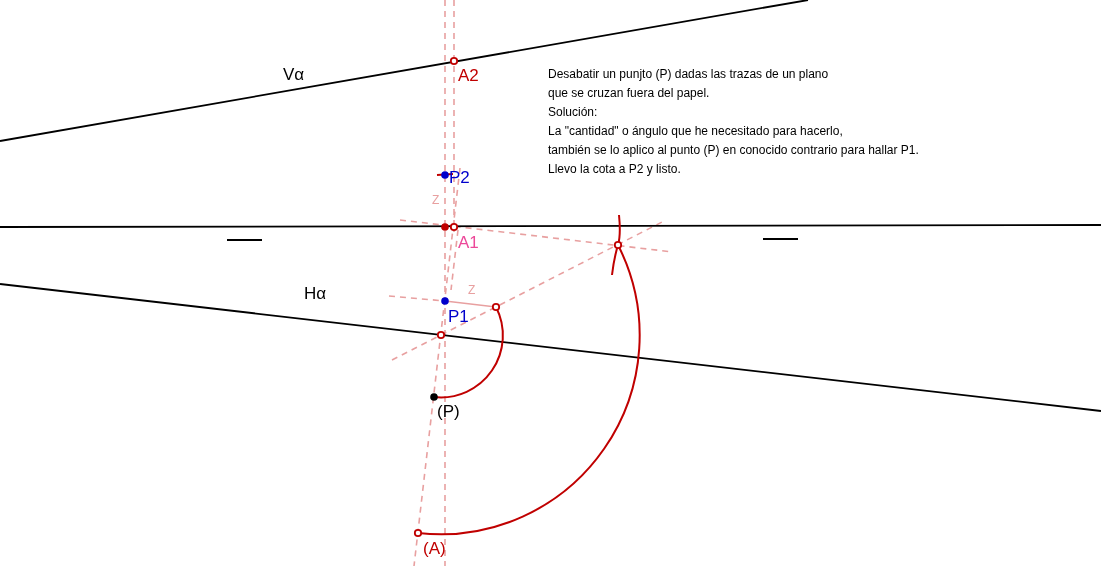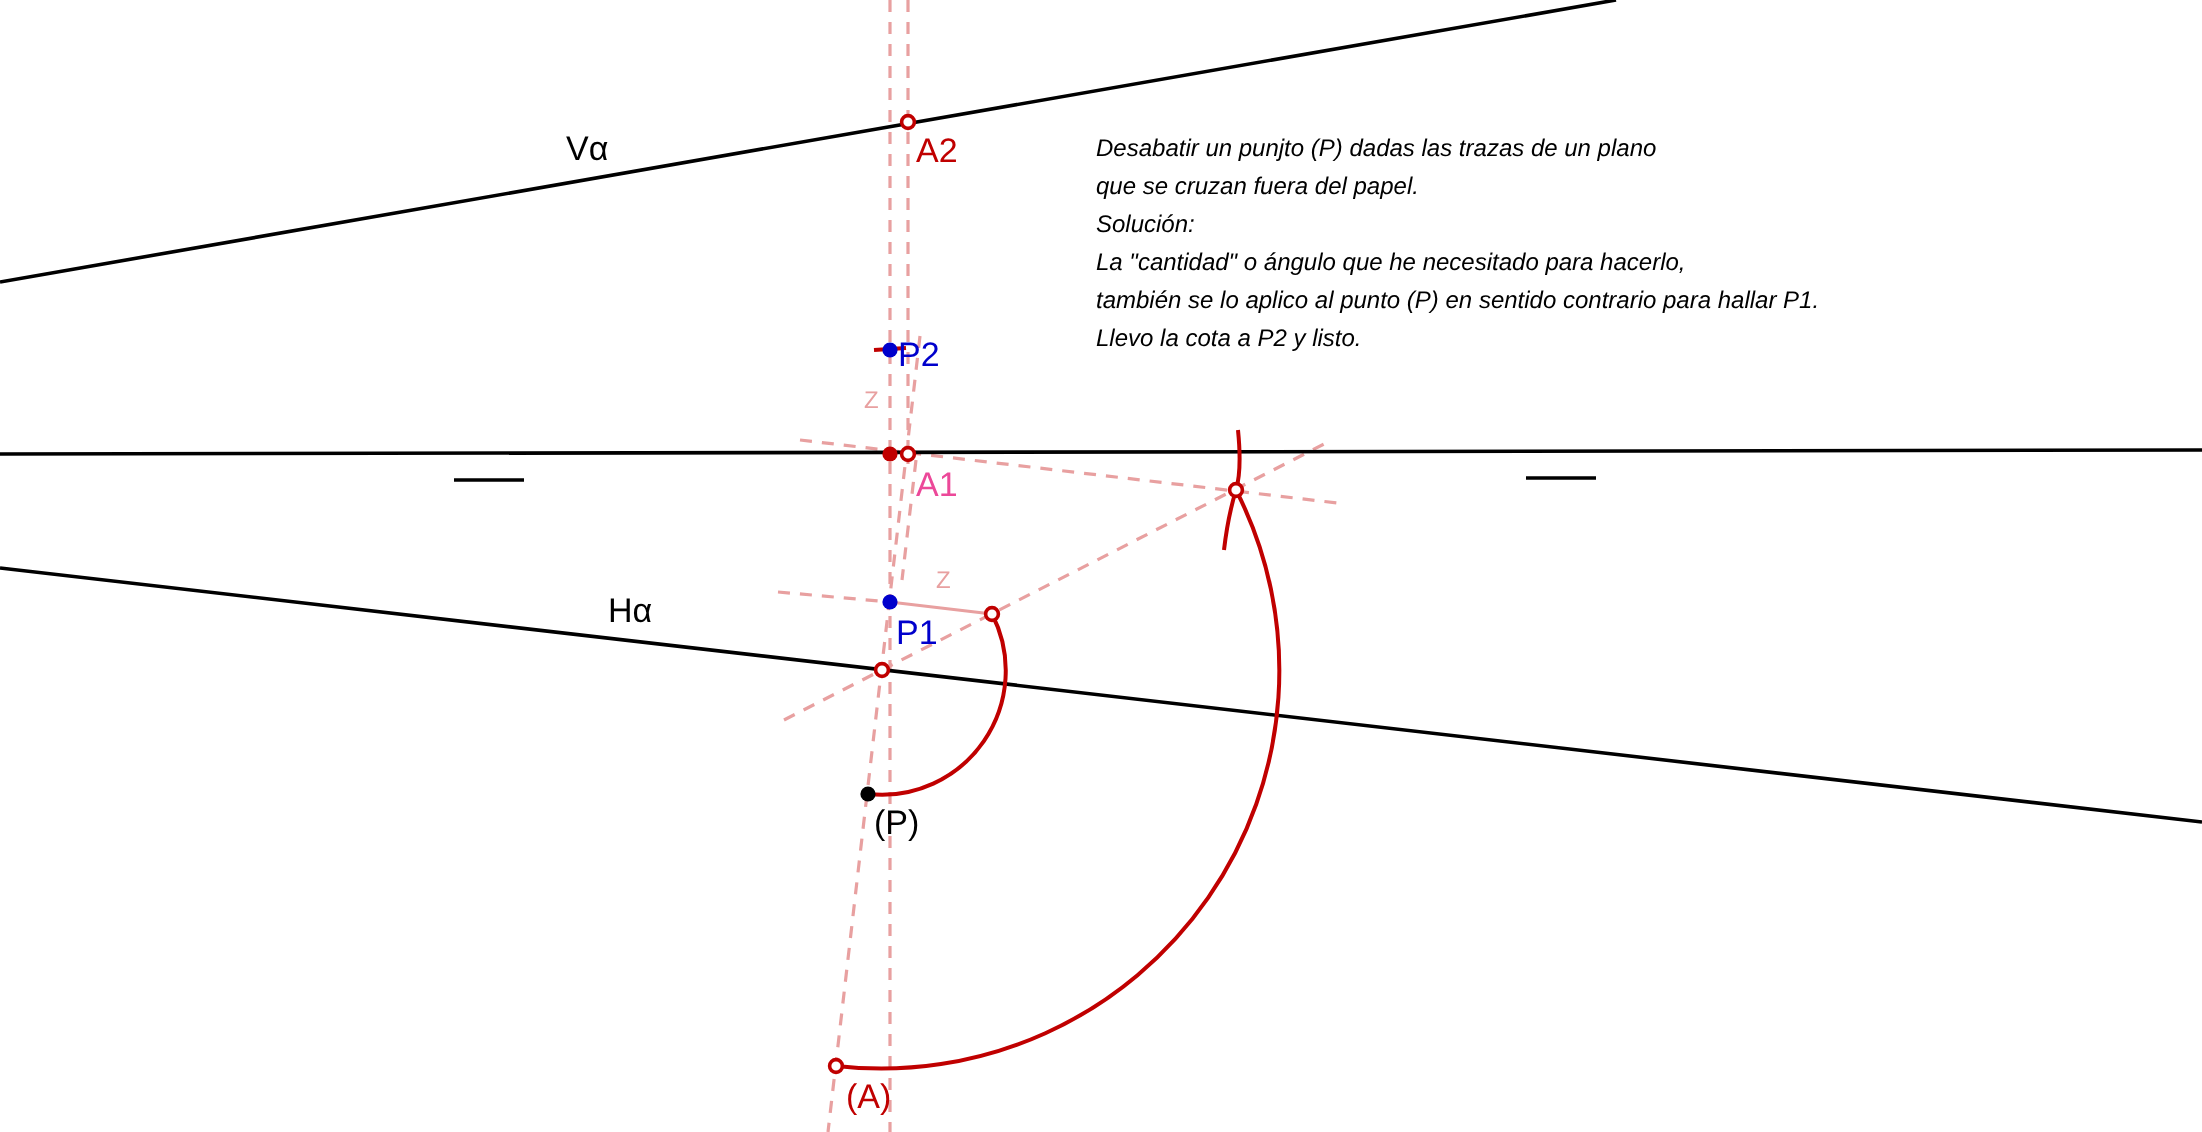--- a/index.html
+++ b/index.html
@@ -1,18 +1,18 @@
 <!DOCTYPE html>
 <html><head>
 <meta charset="utf-8">
 <style>
   html, body { margin:0; padding:0; background:#ffffff; }
   body { width:1101px; height:566px; overflow:hidden; position:relative; font-family:"Liberation Sans", sans-serif; }
   #canvas { position:absolute; left:0; top:0; }
-  .note { position:absolute; left:548px; top:65px; font-size:12px; line-height:19px; color:#000;font-style:italic; }
+  .note { position:absolute; left:548px; top:65px; font-size:12px; line-height:19px; color:#000; }
   .note div { white-space:nowrap; }
   .lbl { position:absolute; font-size:17px; white-space:nowrap; }
 </style>
 </head>
 <body>
 
 <svg id="canvas" width="1101" height="566" viewBox="0 0 1101 566">
 
   <g stroke="#e8a0a0" stroke-width="1.6" stroke-dasharray="6,5" fill="none">
     <line x1="445" y1="0" x2="445" y2="566"></line>
@@ -49,30 +49,30 @@
     <circle cx="445" cy="301" r="3.8" fill="#0000cc"></circle>
     <circle cx="496" cy="307" r="3.2" fill="#fff" stroke="#c00000" stroke-width="1.8"></circle>
     <circle cx="441" cy="335" r="3.2" fill="#fff" stroke="#c00000" stroke-width="1.8"></circle>
     <circle cx="618" cy="245" r="3.2" fill="#fff" stroke="#c00000" stroke-width="1.8"></circle>
     <circle cx="434" cy="397" r="3.8" fill="#000"></circle>
     <circle cx="418" cy="533" r="3.2" fill="#fff" stroke="#c00000" stroke-width="1.8"></circle>
   </g>
 </svg>
 
 <div class="lbl" style="left:283px; top:65px; color:#000;">Vα</div>
-<div class="lbl" style="left:304px; top:296px; color:#000;">Hα</div>
+<div class="lbl" style="left:304px; top:284px; color:#000;">Hα</div>
 <div class="lbl" style="left:458px; top:66px; color:#c00000;text-align:center;">A2</div>
 <div class="lbl" style="left:458px; top:233px; color:#ec4899;">A1</div>
 <div class="lbl" style="left:449px; top:168px; color:#0000cc;">P2</div>
 <div class="lbl" style="left:448px; top:307px; color:#0000cc;">P1</div>
 <div class="lbl" style="left:437px; top:402px; color:#000;">(P)</div>
 <div class="lbl" style="left:423px; top:539px; color:#c00000;">(A)</div>
 <div class="lbl" style="left:432px; top:193px; color:#e8a0a0; font-size:12px;">Z</div>
 <div class="lbl" style="left:468px; top:283px; color:#e8a0a0; font-size:12px;">Z</div>
 
 <div class="note">
   <div>Desabatir un punjto (P) dadas las trazas de un plano</div>
   <div>que se cruzan fuera del papel.</div>
   <div>Solución:</div>
   <div>La "cantidad" o ángulo que he necesitado para hacerlo,</div>
-  <div>también se lo aplico al punto (P) en sentido contrario para hallar P1.</div>
+  <div>también se lo aplico al punto (P) en conocido contrario para hallar P1.</div>
   <div>Llevo la cota a P2 y listo.</div>
 </div>
 
 </body></html>

